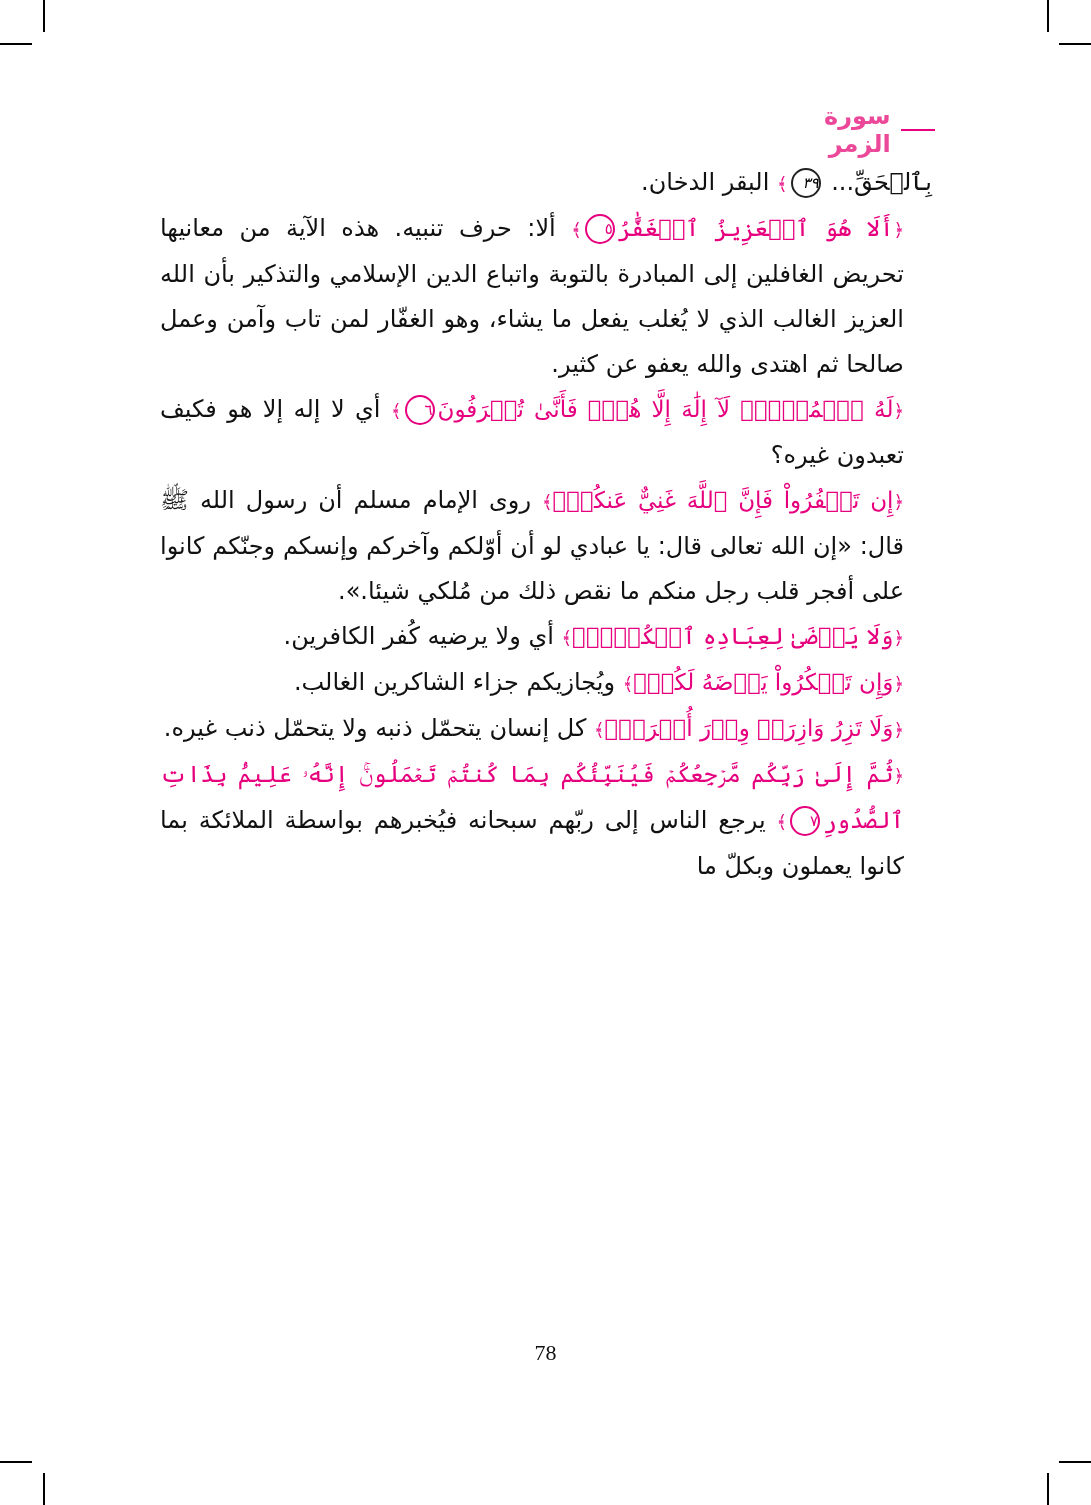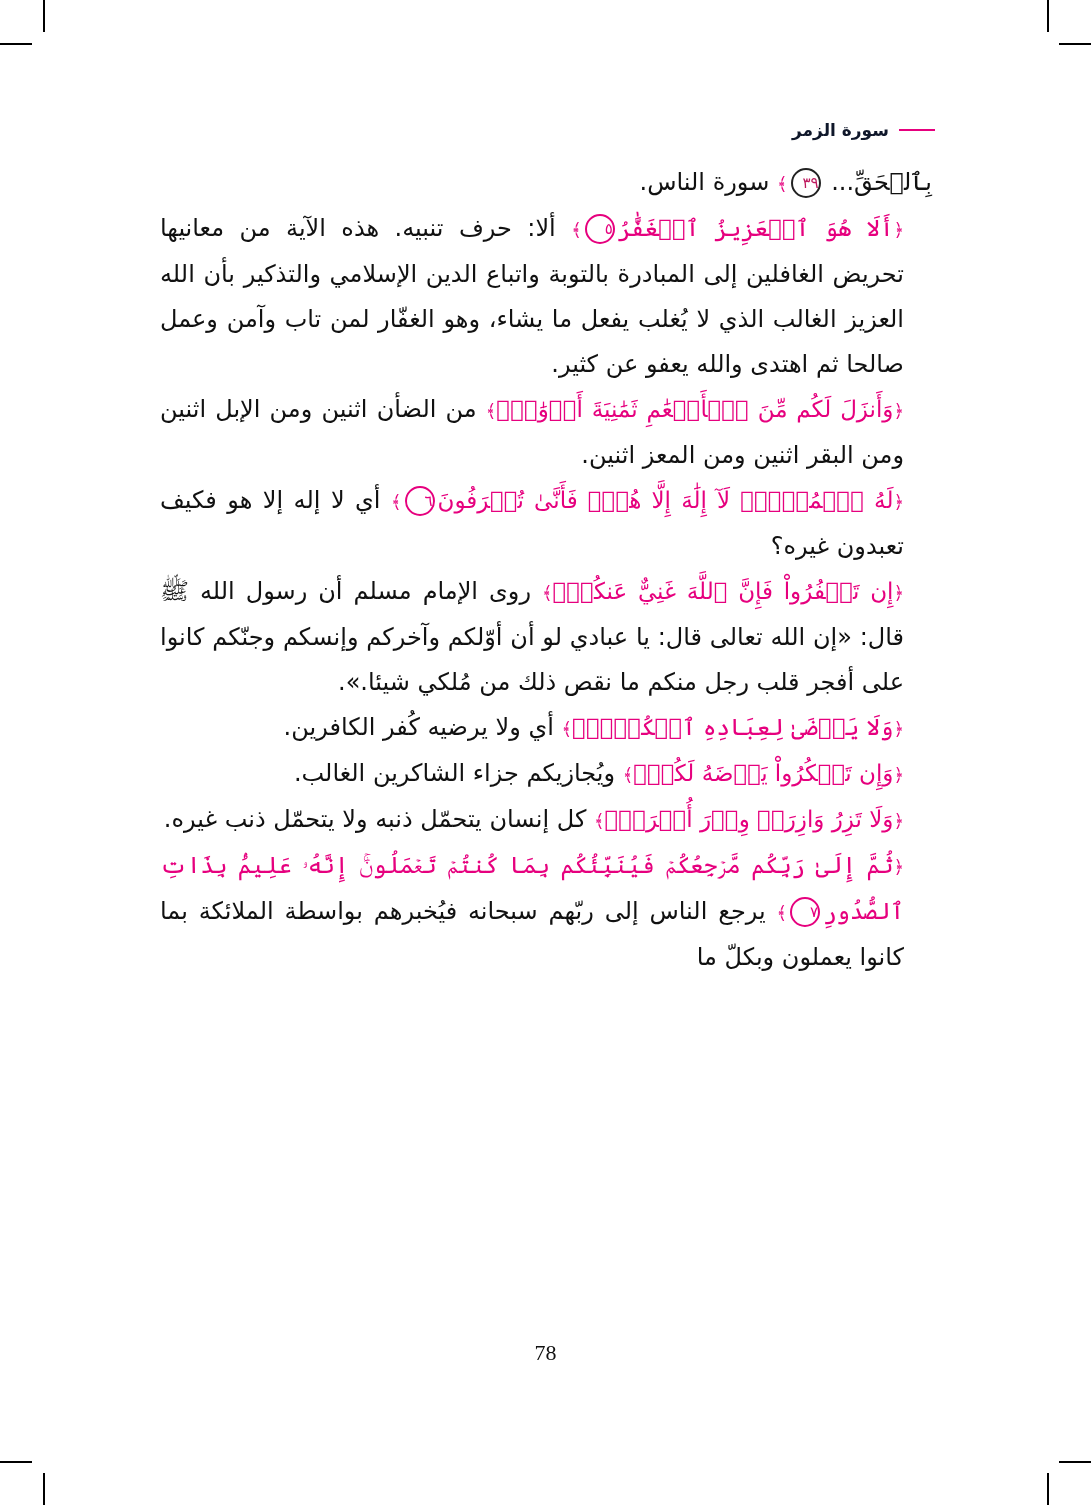--- a/index.html
+++ b/index.html
@@ -9,35 +9,35 @@
     }
     .crop { position: absolute; background: #000; }
     .crop.v { width: 1.5px; height: 32px; }
     .crop.h { height: 1.5px; width: 32px; }
 
     .header {
       position: absolute; top: 112px; left: 760px; width: 175px; height: 36px;
       display: flex; flex-direction: row; align-items: center; gap: 10px;
     }
     .header-rule { width: 36px; height: 2px; background: #e6007e; }
-    .header-title { color: #0f172a; font-size: 17px; font-weight: bold; }
+    .header-title { color: #ec4899; font-size: 24px; font-weight: bold; }
 
     .content {
       position: absolute; top: 160px; left: 160px; width: 772px;
       font-size: 24px; line-height: 45px; text-align: justify; text-align-last: right;
     }
     .para { margin: 0; }
     .verse { color: #e6007e; font-family: "DejaVu Serif", serif; font-size: 23px; }
     .bracket { color: #e6007e; font-size: 18px; }
     .ayah-num {
       display: inline-block; width: 26px; height: 26px; border: 2px solid #e6007e; border-radius: 50%;
       font-size: 15px; line-height: 26px; text-align: center; color: #e6007e; vertical-align: middle;
       margin: 0 3px;
     }
-    .ayah-num.black { border-color: #222; color: #be185d; }
+    .ayah-num.black { border-color: #222; color: #000000; font-style: italic; }
     .indent { padding-right: 28px; }
 
     .page-number {
       position: absolute; top: 1340px; left: 0; width: 1091px; text-align: center;
       font-family: Liberation Serif, serif; font-size: 22px; color: #111;
     }
   </style>
 </head>
 <body>
 
@@ -52,34 +52,30 @@
 
 <div class="header">
   <span class="header-rule"></span>
   <span class="header-title">سورة الزمر</span>
 </div>
 
 <div class="content">
   <p class="para">
     <span>بِٱلۡحَقِّ...</span>
     <span class="ayah-num black">٣٩</span><span class="bracket">﴾</span>
-    <span>سورة الناس.</span>
+    <span>البقر الدخان.</span>
   </p>
 
   <p class="para indent">
     <span class="bracket">﴿</span><span class="verse">أَلَا هُوَ ٱلۡعَزِيزُ ٱلۡغَفَّٰرُ</span><span class="ayah-num">٥</span><span class="bracket">﴾</span>
     <span>ألا: حرف تنبيه. هذه الآية من معانيها تحريض الغافلين إلى المبادرة بالتوبة واتباع الدين الإسلامي والتذكير بأن الله العزيز الغالب الذي لا يُغلب يفعل ما يشاء، وهو الغفّار لمن تاب وآمن وعمل صالحا ثم اهتدى والله يعفو عن كثير.</span>
   </p>
 
 
 
-  <p class="para indent">
-    <span class="bracket">﴿</span><span class="verse">وَأَنزَلَ لَكُم مِّنَ ٱلۡأَنۡعَٰمِ ثَمَٰنِيَةَ أَزۡوَٰجٖۚ</span><span class="bracket">﴾</span>
-    <span>من الضأن اثنين ومن الإبل اثنين ومن البقر اثنين ومن المعز اثنين.</span>
-  </p>
 
 
 
 
   <p class="para indent">
     <span class="bracket">﴿</span><span class="verse">لَهُ ٱلۡمُلۡكُۖ لَآ إِلَٰهَ إِلَّا هُوَۖ فَأَنَّىٰ تُصۡرَفُونَ</span><span class="ayah-num">٦</span><span class="bracket">﴾</span>
     <span>أي لا إله إلا هو فكيف تعبدون غيره؟</span>
   </p>
 
   <p class="para indent">

